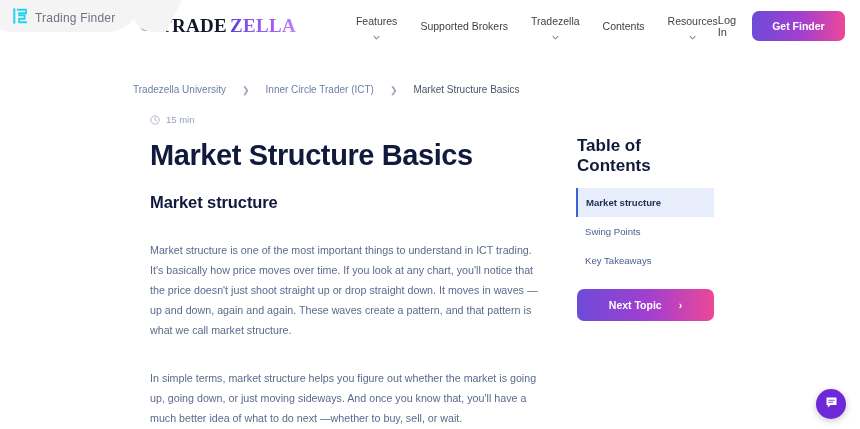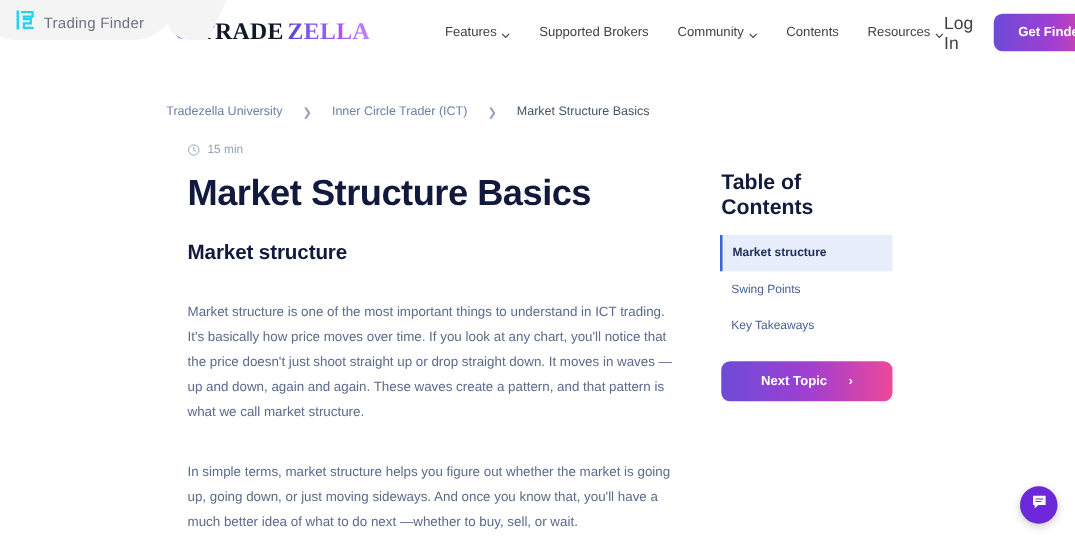--- a/index.html
+++ b/index.html
@@ -40,26 +40,26 @@
   .brand-text{ font-family:"Liberation Serif", serif; font-size:19px; font-weight:700; letter-spacing:.3px; }
   .brand-trade{ color:#111827; }
   .brand-zella{
     background:linear-gradient(90deg,#5b3fd6 0%,#8b5cf6 35%,#a855f7 65%,#c084fc 100%);
     -webkit-background-clip:text; background-clip:text; color:transparent;
   }
 
   .nav{ display:flex; align-items:center; gap:23px; margin-left:60px; }
   .nav-item{
     font-size:10.5px; color:#3f3f46; display:flex; align-items:center; gap:4px;
-    cursor:pointer; white-space:nowrap;
+    cursor:pointer; white-space:nowrap;flex-direction:column;
   }
   .chev{ width:7px; height:7px; display:inline-block; }
 
   .header-right{ display:flex; align-items:center; gap:16px; margin-left:auto; margin-right:22px; }
-  .login{ font-size:14px; color:#3f3f46; cursor:pointer; }
+  .login{ font-size:11px; color:#3f3f46; cursor:pointer; }
   .cta{
     background:linear-gradient(90deg,#6d4bd8 0%,#a13fd0 52%,#ec4899 100%);
     color:#fff; font-size:10.5px; font-weight:600;
     padding:9px 20px; border-radius:7px; border:none; cursor:pointer;
     display:flex; align-items:center; gap:5px; white-space:nowrap;
   }
 
   
   .crumbs{
     position:absolute; top:84px; left:133px;
@@ -150,21 +150,21 @@
         <span class="chev">
           <svg viewBox="0 0 10 10" width="7" height="7">
               <path d="M1 3 L5 7 L9 3" stroke="#3f3f46" stroke-width="1.3" fill="none"></path>
             </svg>
         </span>
       </div>
       <div class="nav-item">
         <span>Supported Brokers</span>
       </div>
       <div class="nav-item">
-        <span>Community</span>
+        <span>Tradezella</span>
         <span class="chev">
           <svg viewBox="0 0 10 10" width="7" height="7">
               <path d="M1 3 L5 7 L9 3" stroke="#3f3f46" stroke-width="1.3" fill="none"></path>
             </svg>
         </span>
       </div>
       <div class="nav-item">
         <span>Contents</span>
       </div>
       <div class="nav-item">

